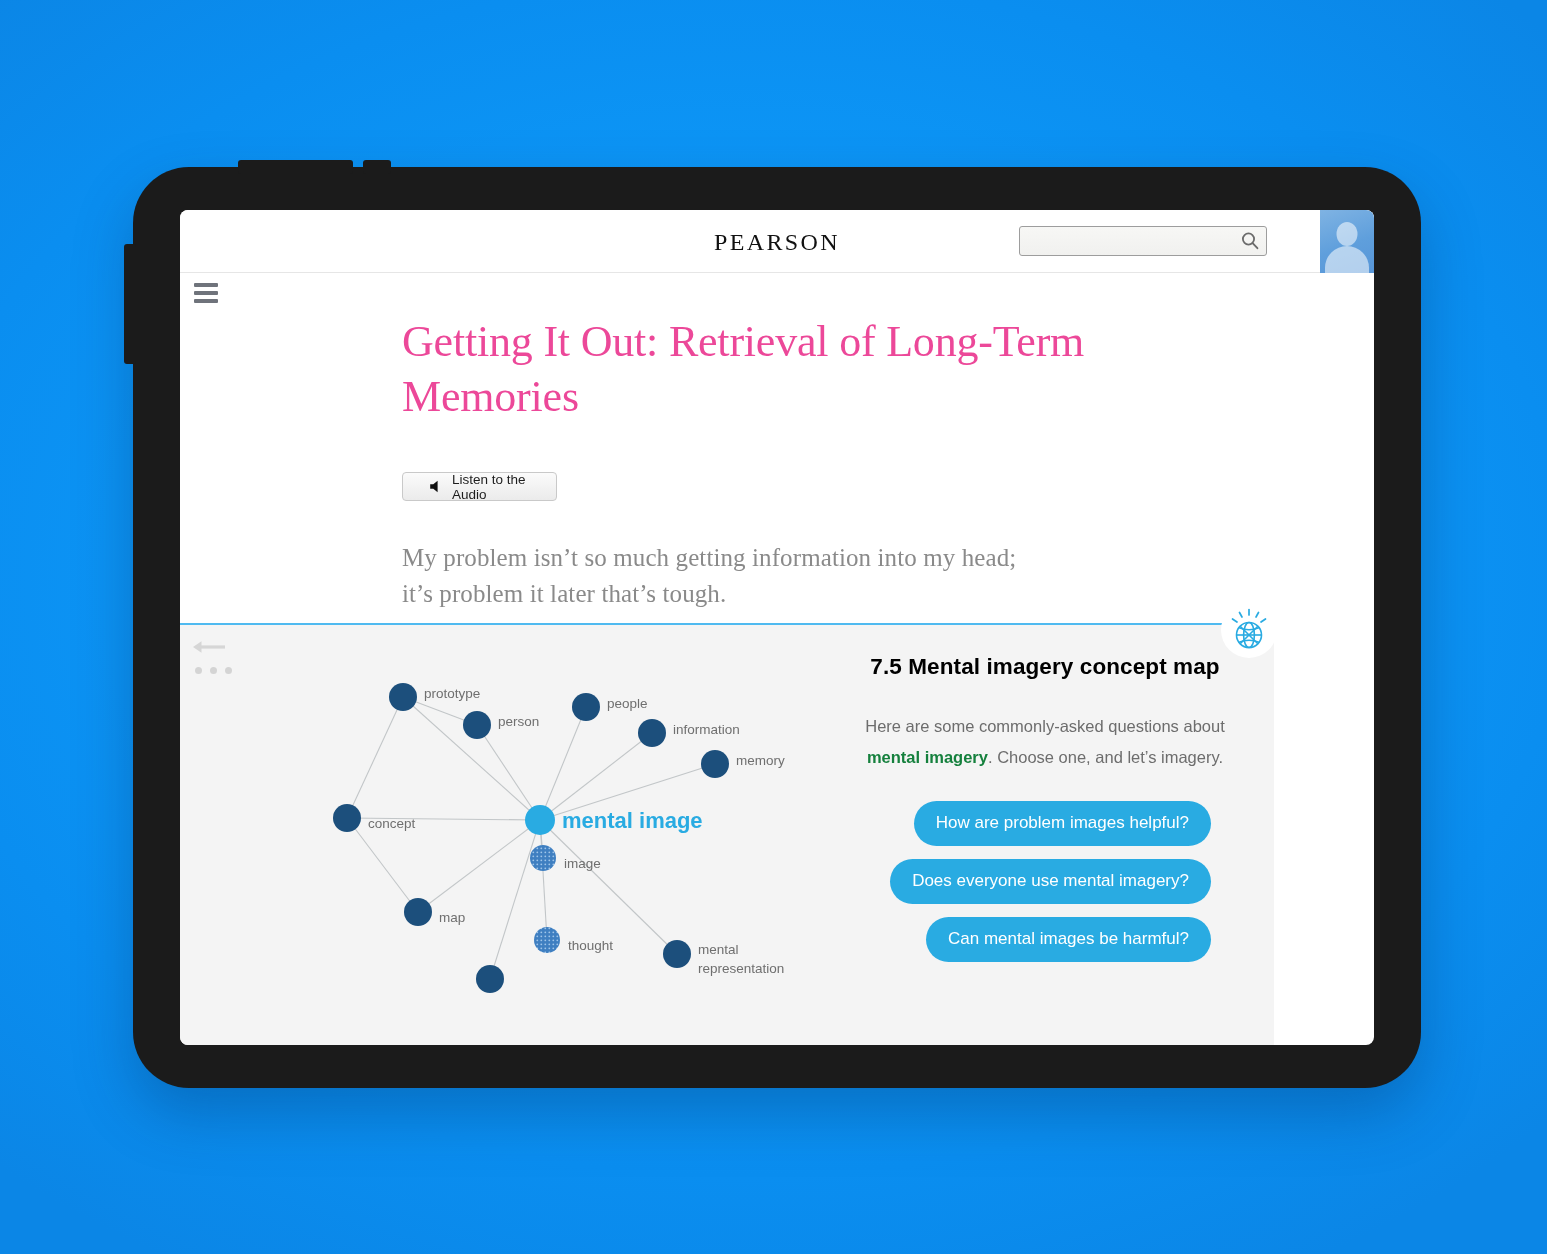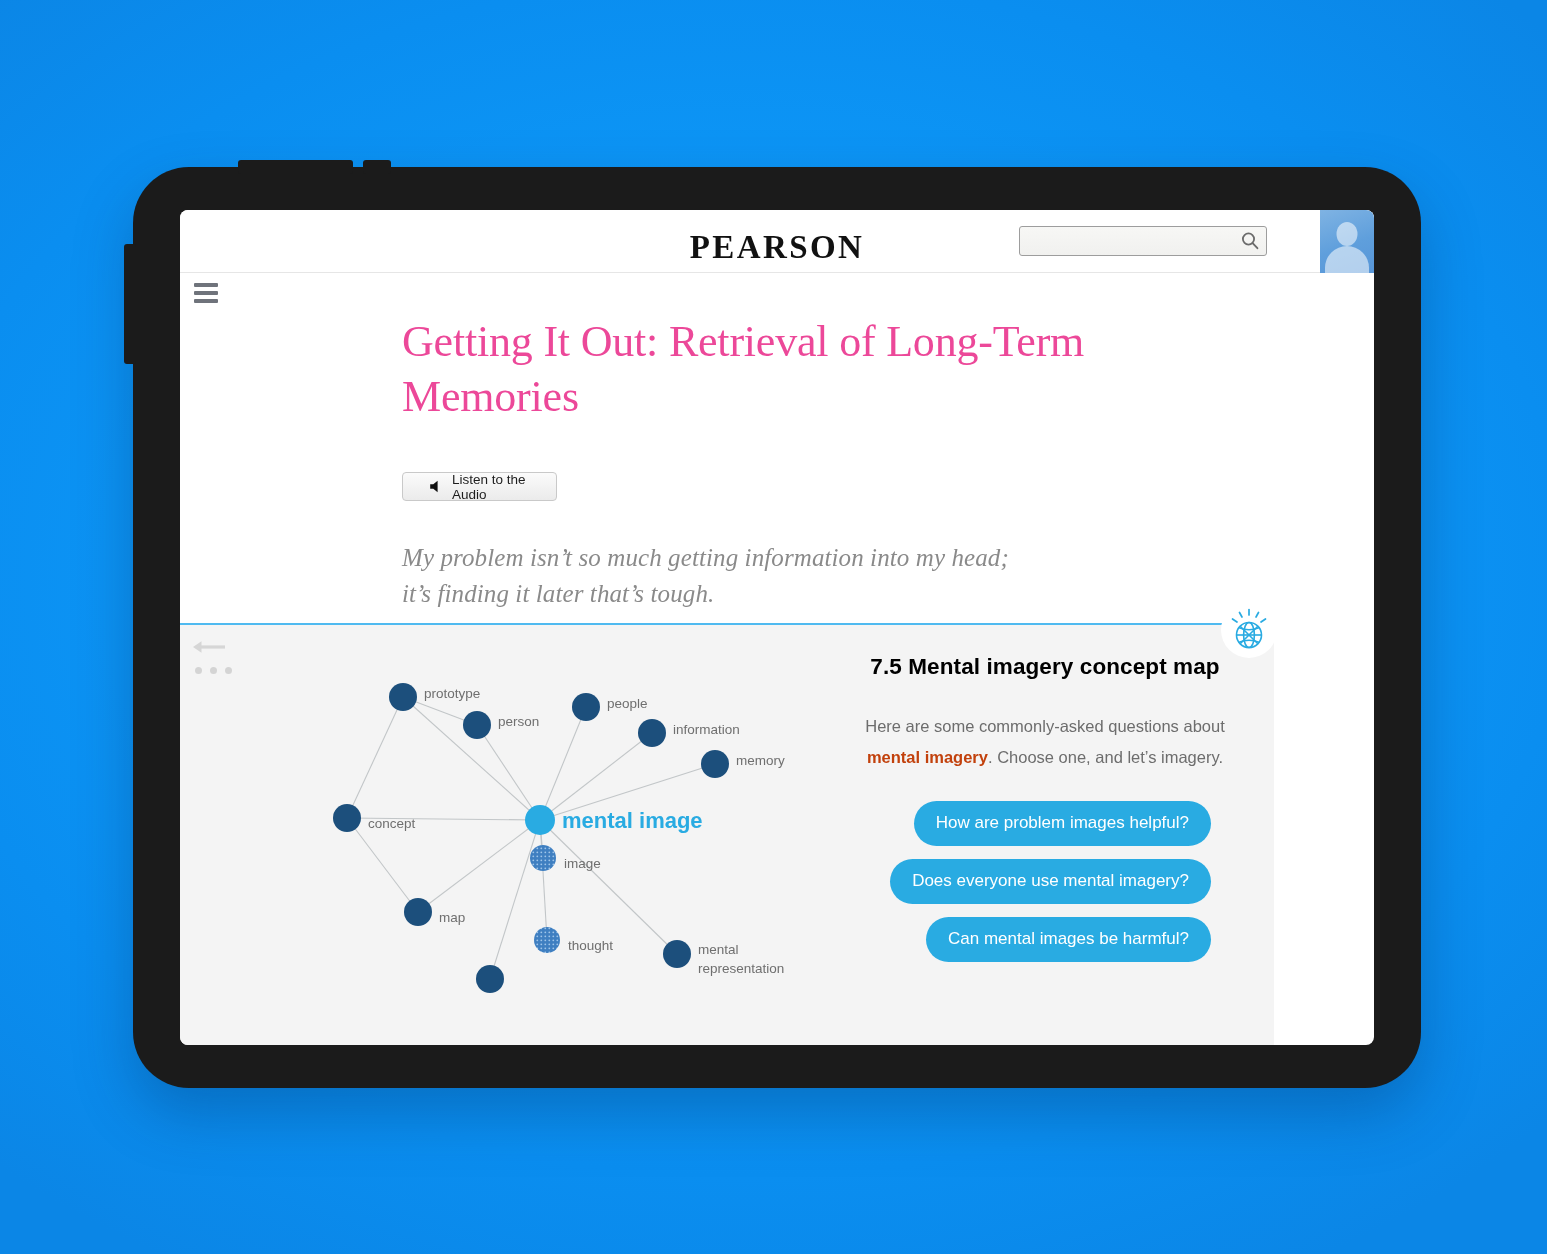--- a/index.html
+++ b/index.html
@@ -51,24 +51,24 @@
     position:relative;
     height:63px;
     background:#ffffff;
     border-bottom:1px solid #e6e6e6;
   }
   .brand{
     position:absolute;
     left:0; right:0; top:19px;
     text-align:center;
     font-family:"Liberation Serif", serif;
-    font-size:33px;
+    font-size:24px;
     letter-spacing:2.4px;
     color:#111;
-    font-weight:700;
+    font-weight:400;
   }
   .searchbox{
     position:absolute;
     left:839px; top:16px;
     width:248px; height:30px;
     background:linear-gradient(#f7f7f5,#f1f1ef);
     border:1px solid #9d9d9d;
     border-radius:3px;
   }
   .searchbox input{
@@ -147,21 +147,20 @@
     display:flex; align-items:center; justify-content:center;
     gap:9px;
     padding-left:26px;
   }
   .speaker-icon{ width:14px; height:13px; flex:0 0 auto; }
   .quote{
     position:absolute;
     left:222px; top:267px;
     width:740px;
     font-family:"Liberation Serif", serif;
-    font-style:italic;
     font-size:25px;
     line-height:36px;
     color:#8a8a8a;
     letter-spacing:.1px;
   }
 
   
   .blue-rule{
     position:absolute;
     left:0; top:413px;
@@ -208,21 +207,21 @@
     letter-spacing:.1px;
     margin-top:19px;
   }
   .panel-sub{
     margin-top:31px;
     text-align:center;
     font-size:16.5px;
     line-height:31px;
     color:#6d6d6d;
   }
-  .panel-sub b{ color:#c2410c; }
+  .panel-sub b{ color:#15803d; }
   .bubbles{
     margin-top:28px;
     display:flex;
     flex-direction:column;
     align-items:flex-end;
     gap:13px;
     padding-right:44px;
   }
   .bubble{
     background:#29abe2;
@@ -302,21 +301,21 @@
         <span class="speaker-icon">
           <svg viewBox="0 0 14 13" width="14" height="13">
             <path d="M8.6 0.8 L4.3 4.2 H1.2 V8.8 H4.3 L8.6 12.2 Z" fill="#101010"></path>
           </svg>
         </span>
         <span>Listen to the Audio</span>
       </div>
 
       <div class="quote">
         <div>My problem isn’t so much getting information into my head;</div>
-        <div>it’s finding it later that’s tough.</div>
+        <div>it’s problem it later that’s tough.</div>
       </div>
     </div>
 
     <div class="blue-rule"></div>
 
     <div class="panel">
 
       <div class="panel-nav">
         <span class="back-arrow">
           <svg viewBox="0 0 34 16" width="34" height="16">

